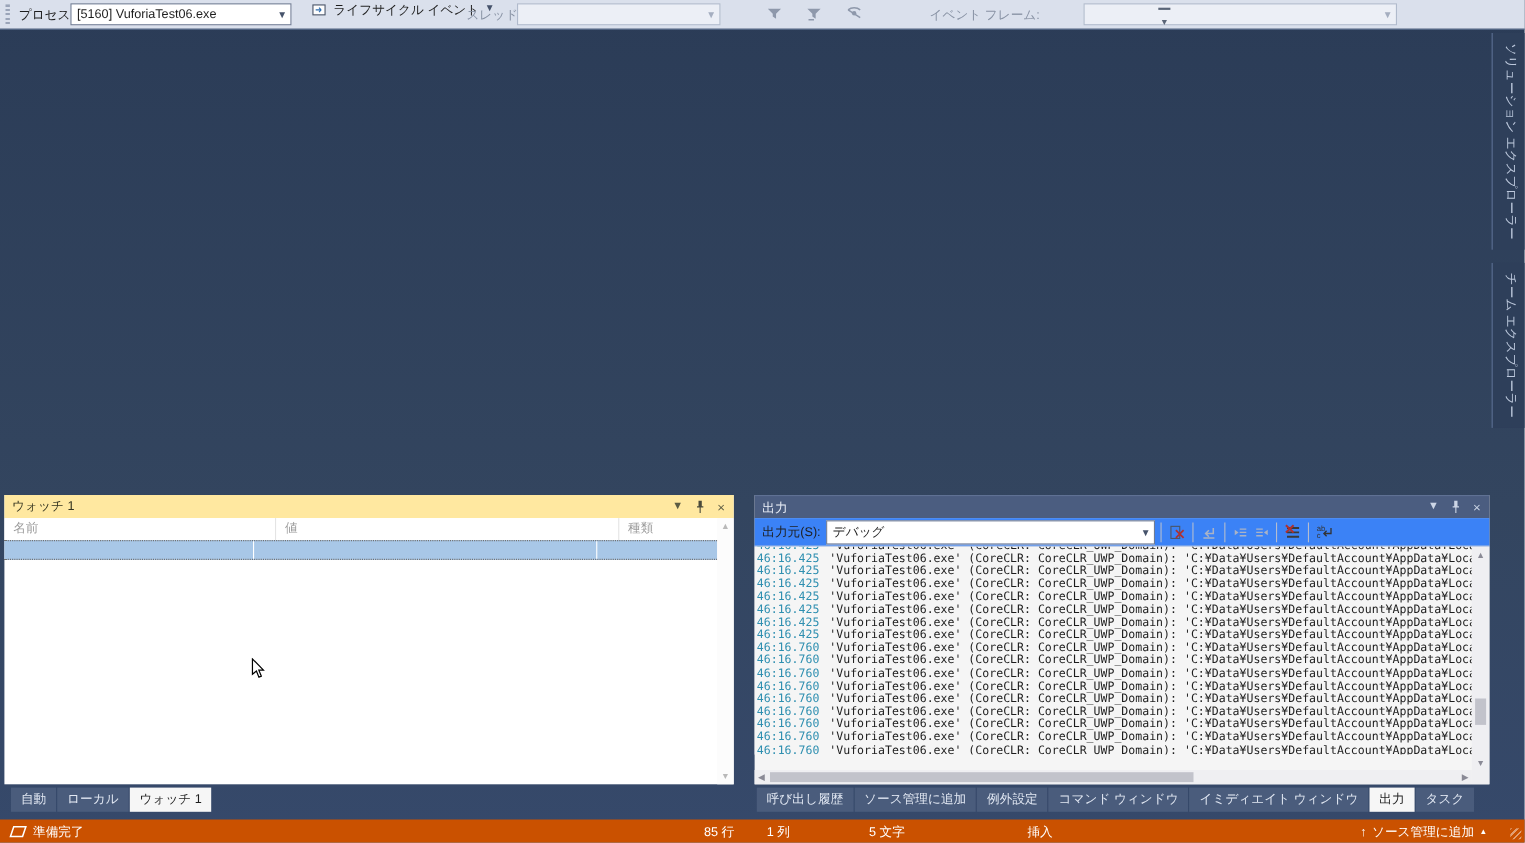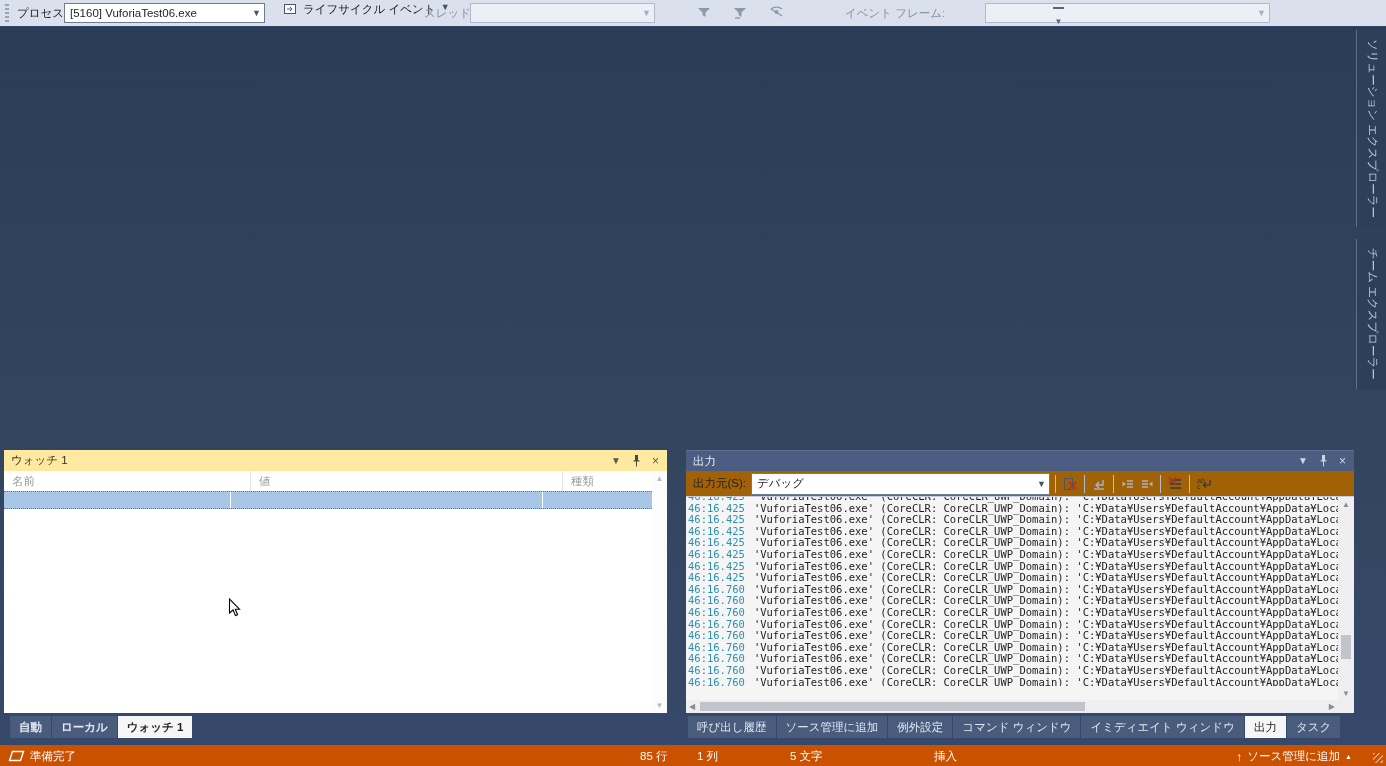--- a/index.html
+++ b/index.html
@@ -53,21 +53,21 @@
     border-top:1px dotted #707070;border-bottom:1px dotted #707070;box-sizing:border-box;}
   .watch-sel .vsep{position:absolute;top:0;bottom:0;width:1px;background:#fff;}
   .watch-scroll{position:absolute;right:0;top:21px;bottom:0;width:15px;background:#fcfcfc;
     display:flex;flex-direction:column;justify-content:space-between;align-items:center;}
   .watch-scroll .sarrow{color:#b9b9b9;font-size:8px;padding:3px 0;}
   
   .output{left:686px;width:668px;background:#f5f5f5;}
   .out-title{height:21px;background:#4b5d80;border-top:1px solid #5f7193;display:flex;align-items:center;
     font-size:11.5px;color:#e8edf6;padding-left:7px;box-sizing:border-box;}
   .out-title .ticon{color:#cdd6e6;}
-  .out-toolbar{position:absolute;left:0;top:21px;height:26px;width:100%;background:#a16207;
+  .out-toolbar{position:absolute;left:0;top:21px;height:26px;width:100%;background:#3b82f6;
     display:flex;align-items:center;padding-left:7px;box-sizing:border-box;
     font-size:11.5px;color:#1e1e1e;border-bottom:1px solid #c6cedd;}
   .out-toolbar .combo2{width:292px;height:20px;background:#fff;border:1px solid #6e7b94;
     display:flex;align-items:center;padding-left:5px;margin-left:5px;font-size:11.5px;}
   .combo2 .arrow{margin-left:auto;width:15px;text-align:center;color:#46536b;font-size:9px;}
   .tsep{width:1px;height:18px;background:#b4bdd0;margin:0 5px;}
   .oicon{width:18px;height:16px;display:flex;align-items:center;justify-content:center;}
   .out-content{position:absolute;left:0;top:47px;right:16px;bottom:27px;overflow:hidden;background:#f5f5f5;}
   .log{position:absolute;left:2px;top:-6px;white-space:pre;}
   .log-line{font-family:"DejaVu Sans Mono",monospace;font-size:10.5px;line-height:11.6px;white-space:pre;}
@@ -77,21 +77,21 @@
   .v-scroll .sarrow{position:absolute;left:0;width:16px;text-align:center;color:#8a8a96;font-size:8px;}
   .v-scroll .up{top:3px;} .v-scroll .down{bottom:2px;}
   .v-scroll .thumb{position:absolute;left:3px;width:10px;top:138px;height:24px;background:#c2c3cb;}
   .h-scroll{position:absolute;left:0;top:250px;height:13px;width:652px;background:#efeff2;}
   .h-scroll .sarrow{position:absolute;top:0;height:13px;line-height:13px;color:#8a8a96;font-size:8px;}
   .h-scroll .left{left:3px;} .h-scroll .right{right:3px;}
   .h-scroll .thumb{position:absolute;left:14px;width:385px;top:2px;height:9px;background:#c2c3cb;}
   .corner{position:absolute;right:0;top:250px;width:16px;height:13px;background:#efeff2;}
   
   .tabrow{position:absolute;top:716px;height:22px;display:flex;gap:1px;font-size:11.5px;white-space:nowrap;}
-  .tabrow.left{left:10px;font-weight:bold;} .tabrow.right{left:688px;}
+  .tabrow.left{left:10px;} .tabrow.right{left:688px;}
   .tabrow .tab{background:#4a5c7c;color:#e2e8f3;line-height:22px;padding:0 9px;}
   .tabrow .tab.active{background:#f6f6f6;color:#1e1e1e;}
   
   .status{position:absolute;left:0;top:745px;width:1386px;height:21px;background:#ca5100;color:#fff;font-size:11.5px;}
   .status .item{position:absolute;top:4px;white-space:nowrap;}
   .sc-group{position:absolute;right:34px;top:4px;display:flex;align-items:center;gap:5px;}
   .sc-group .tri{font-size:7px;}
   .grip2{position:absolute;right:3px;bottom:3px;width:10px;height:10px;
     background-image:repeating-linear-gradient(135deg,rgba(255,255,255,.45) 0 1.5px,rgba(0,0,0,0) 1.5px 4px);}
   

